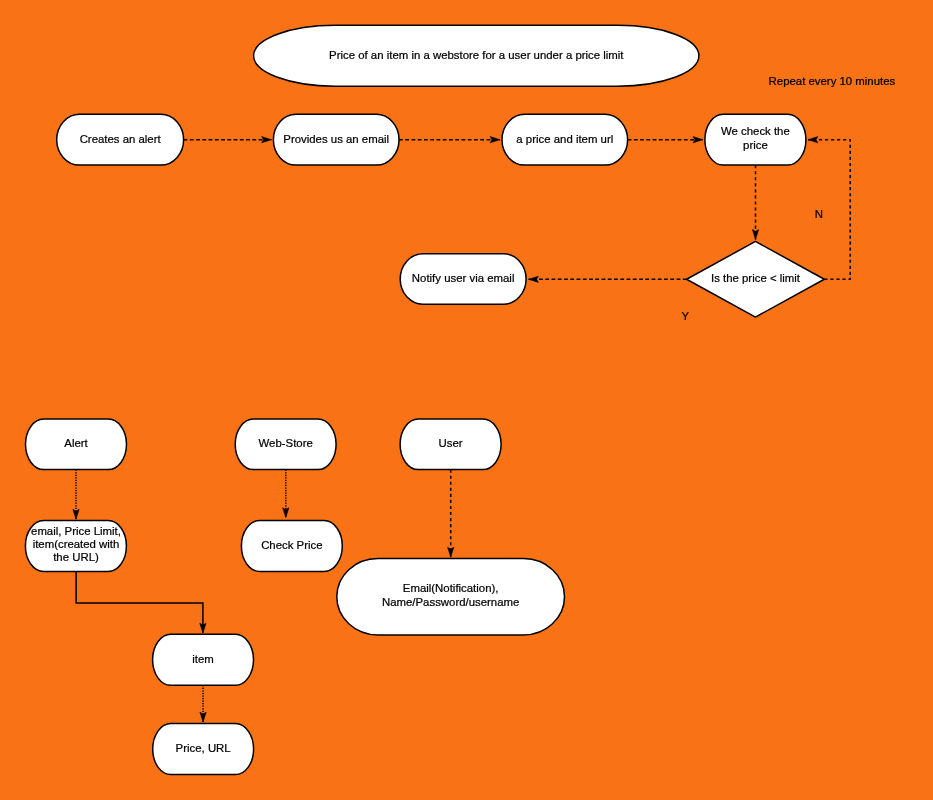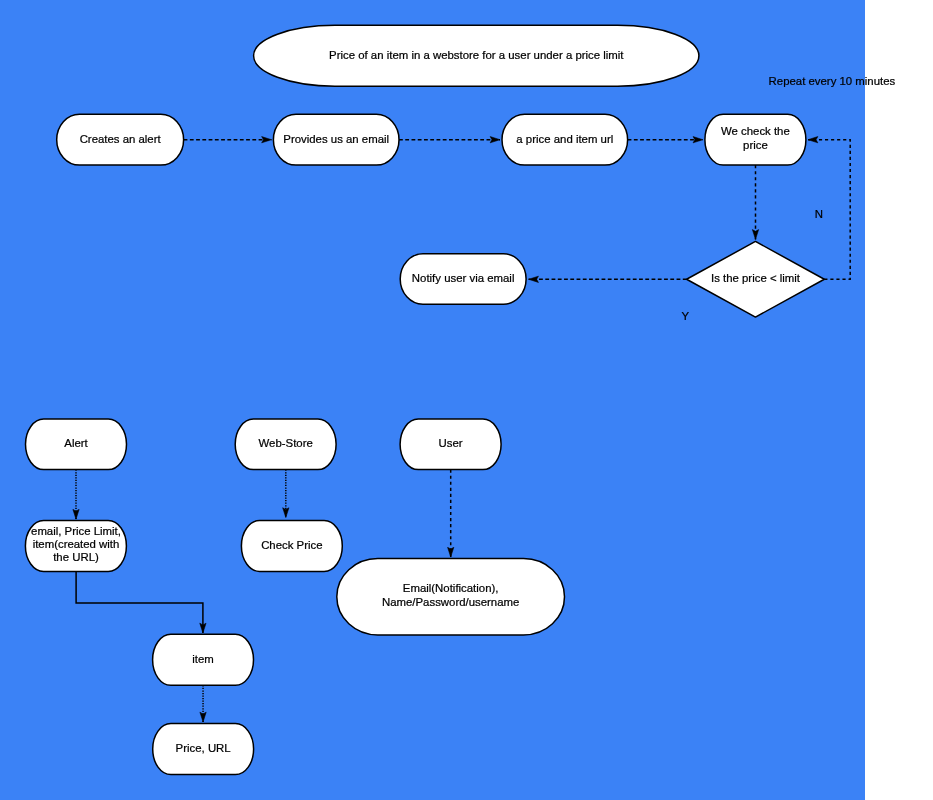--- a/index.html
+++ b/index.html
@@ -1,18 +1,18 @@
 <!DOCTYPE html>
 <html><head>
 <meta charset="utf-8">
 <title>Flowchart</title>
 <style>
   html,body{margin:0;padding:0;background:#ffffff;}
   body{width:933px;height:800px;overflow:hidden;font-family:"Liberation Sans",sans-serif;}
-  #canvas{position:relative;width:865px;height:800px;background:#3b82f6;}
+  #canvas{position:relative;width:933px;height:800px;background:#f97316;}
   svg{display:block;}
   .shp{fill:#ffffff;stroke:#000000;stroke-width:1.5;stroke-linejoin:round;}
   .lbl{font-family:"Liberation Sans",sans-serif;font-size:11.4px;fill:#000000;
        text-anchor:middle;stroke:#000000;stroke-width:0.22;paint-order:stroke fill;}
   .edge{fill:none;stroke:#000000;stroke-width:1.5;}
   .dashed{stroke-dasharray:3.8 2.45;}
   .dashed-v{stroke-dasharray:3.15 2.9;}
   .dotted{stroke-dasharray:1.25 1.29;}
   .solid{}
 </style>

